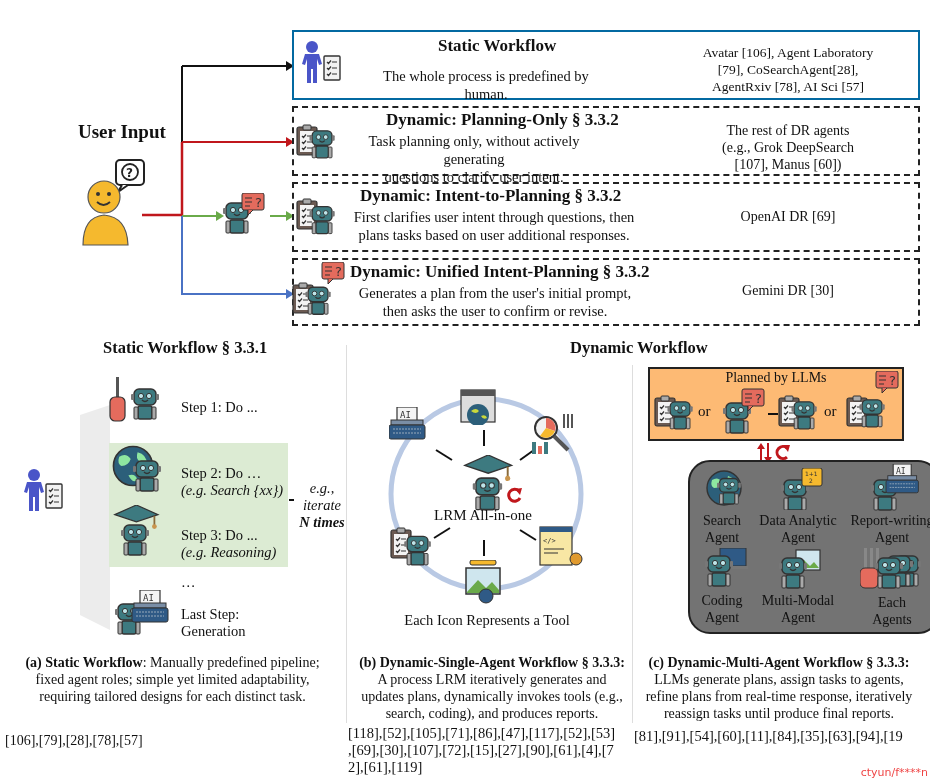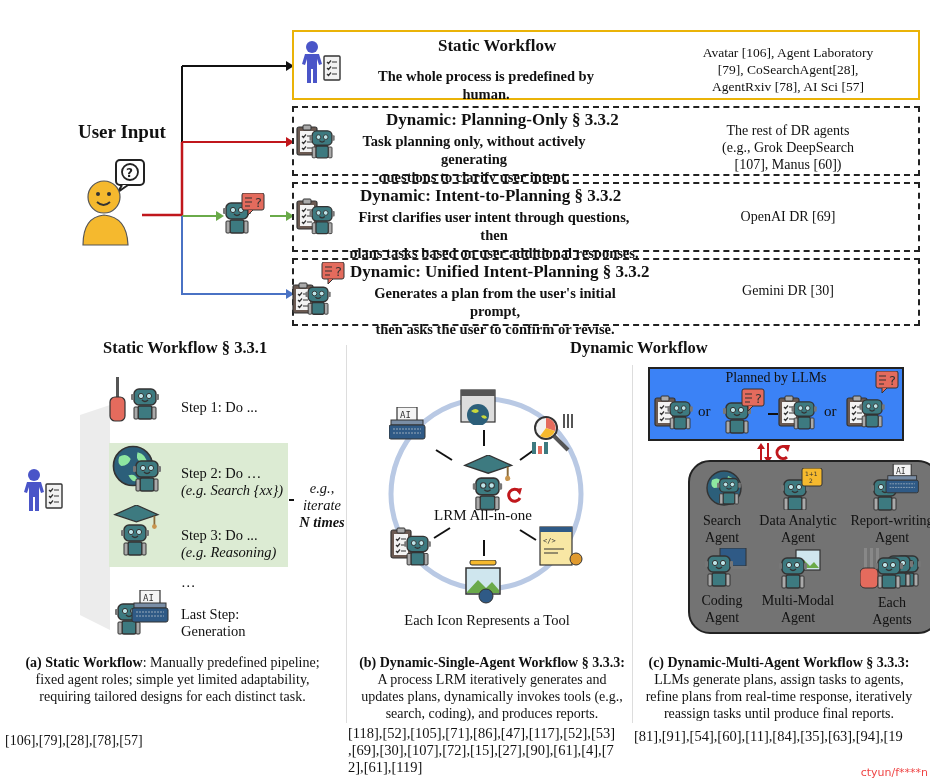--- a/index.html
+++ b/index.html
@@ -4,37 +4,37 @@
 <style>
   * { box-sizing: border-box; margin: 0; padding: 0; }
   html, body { width: 930px; height: 783px; background: #ffffff; overflow: hidden; }
   body { position: relative; font-family: "Liberation Serif", "DejaVu Serif", serif; color: #111; }
   .abs { position: absolute; }
   .bold { font-weight: bold; }
   .center { text-align: center; }
 
   
   .wf-box { position: absolute; left: 292px; width: 628px; background: #fff; }
-  .wf-solid { border: 2px solid #eab308; }
+  .wf-solid { border: 2px solid #0369a1; }
   .wf-dash { border: 2px dashed #222; }
   .wf-title { position: absolute; font-weight: bold; font-size: 17px; white-space: nowrap; }
-  .wf-desc { position: absolute; font-size: 14.5px; text-align: center; line-height: 18px; font-weight: bold; }
+  .wf-desc { position: absolute; font-size: 14.5px; text-align: center; line-height: 18px; }
   .wf-refs { position: absolute; font-size: 13.5px; text-align: center; line-height: 17px; }
 
   .user-input-label { left: 78px; top: 121px; font-size: 19px; font-weight: bold; }
 
   .section-title { font-size: 16.5px; font-weight: bold; white-space: nowrap; }
   .step-text { font-size: 14.5px; line-height: 17px; }
   .step-text i { font-style: italic; }
   .caption { font-size: 14px; line-height: 17px; text-align: center; }
   .refs { font-size: 14px; line-height: 17px; text-align: left; }
 
   .divider-v { position: absolute; width: 1px; background: #ddd; }
 
-  .planned-box { left: 648px; top: 367px; width: 256px; height: 74px; background: #3b82f6; border: 2px solid #222; }
+  .planned-box { left: 648px; top: 367px; width: 256px; height: 74px; background: #fdba74; border: 2px solid #222; }
   .agents-box { left: 688px; top: 460px; width: 252px; height: 174px; border: 2px solid #222; border-radius: 22px; background: #737373; }
   .agent-label { position: absolute; font-size: 14px; line-height: 17px; text-align: center; white-space: nowrap; }
 
   .watermark { right: 2px; bottom: 4px; font-family: "DejaVu Sans", sans-serif; font-size: 11px; color: #ef4444; }
 </style>
 </head>
 <body>
 
 <svg width="0" height="0" style="position:absolute">
   <defs>

